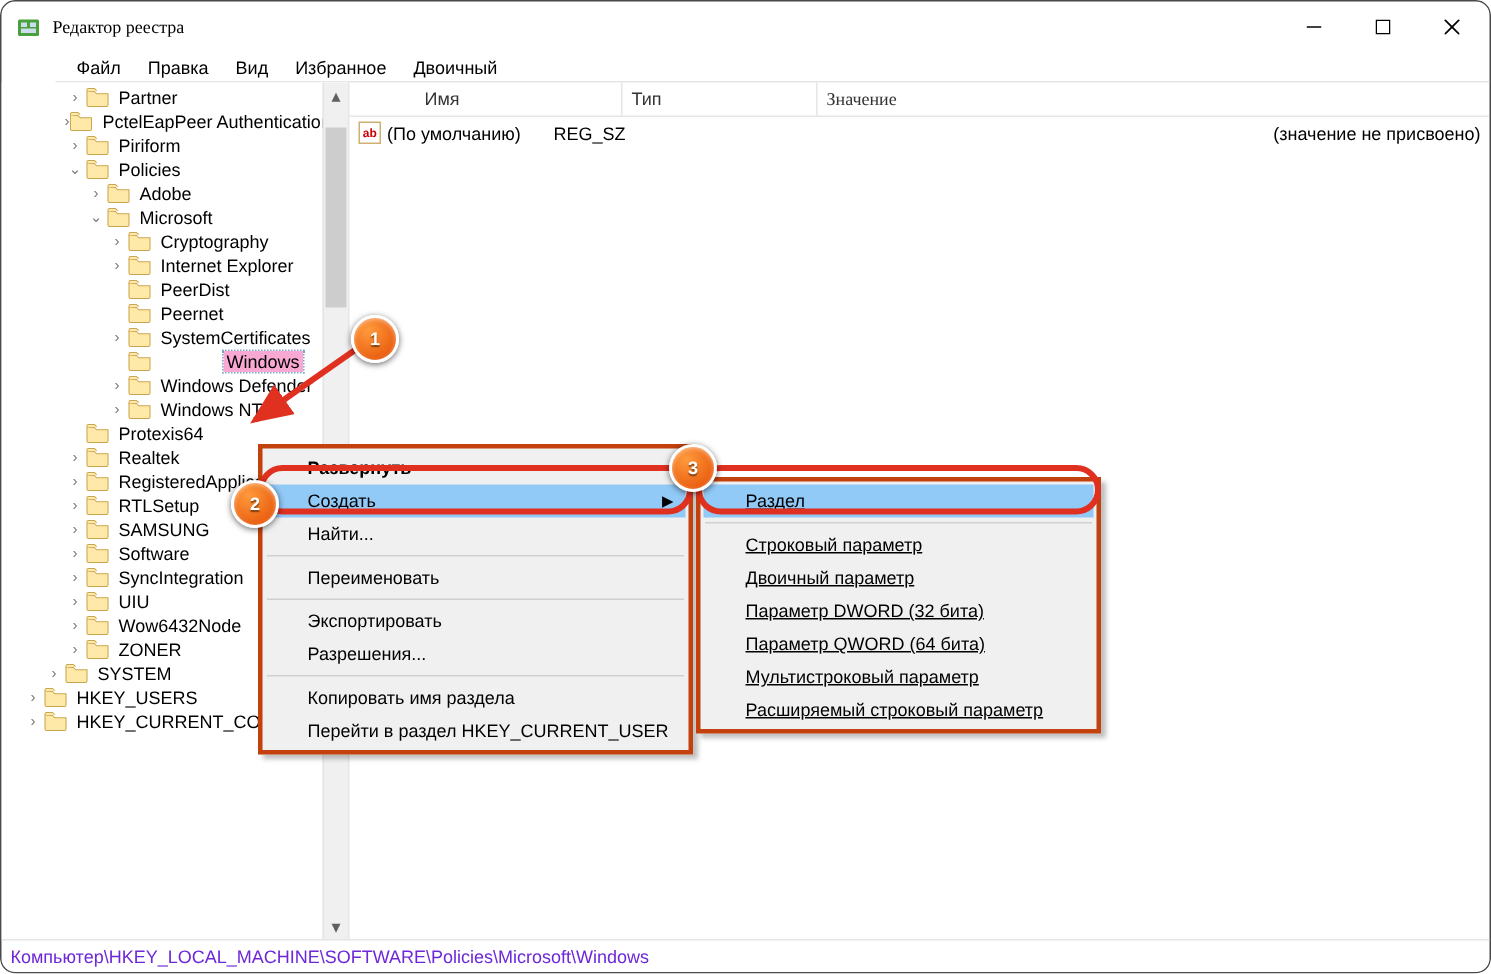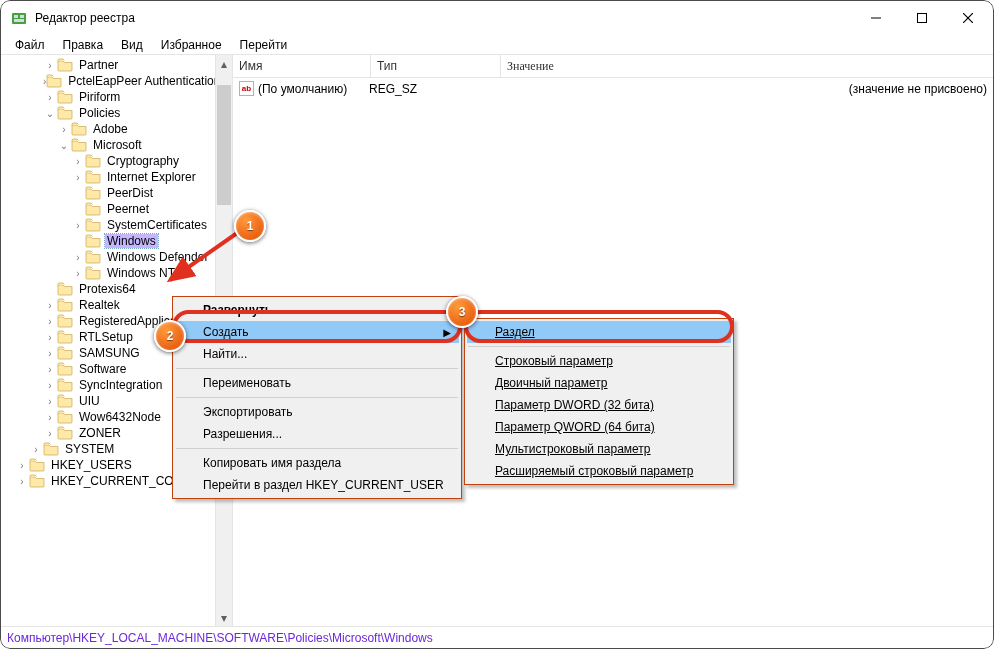--- a/index.html
+++ b/index.html
@@ -1,54 +1,54 @@
 <!DOCTYPE html>
 <html><head>
 <meta charset="utf-8">
 <style>
 * { box-sizing: border-box; margin: 0; padding: 0; font-family: "Segoe UI", Tahoma, sans-serif; font-size: 12px; }
 body { background: #fff; width: 994px; height: 649px; position: relative; overflow: hidden; border-radius: 10px; }
 .window { position: absolute; inset: 0; border: 1px solid #4a4a4a; border-radius: 10px; background: #fff; display: flex; flex-direction: column; overflow: hidden;}
 .titlebar { height: 34px; display: flex; align-items: center; padding: 0 2px 0 10px; }
 .titlebar .app-icon { width: 16px; height: 16px; margin-right: 8px; }
-.titlebar .title { flex: 1; font-size: 12px; }
+.titlebar .title { flex: 1; font-size: 12px; font-family: Liberation Serif, serif; }
 .win-controls { display: flex; height: 100%; }
 .win-btn { width: 46px; display: flex; align-items: center; justify-content: center; }
 .win-btn svg { width: 10px; height: 10px; }
-.menubar { height: 20px; display: flex; align-items: center; padding: 0 6px; gap: 2px; border-bottom: 1px solid #e5e5e5;}
+.menubar { height: 20px; display: flex; align-items: center; padding: 0 6px; gap: 2px; border-bottom: 1px solid #e5e5e5; margin-left: 36px;}
 .menu-item { padding: 2px 8px; }
 .content { flex: 1; display: flex; min-height: 0; }
 .tree-pane { width: 232px; border-right: 1px solid #e5e5e5; overflow: hidden; position: relative; background:#fff;}
 .tree-scroll { position:absolute; inset:0 17px 0 0; overflow:hidden;}
 .vscroll { position:absolute; right:0; top:0; bottom:0; width:17px; background:#f0f0f0; border-left:1px solid #e5e5e5;}
 .vscroll .thumb{ position:absolute; left:1px; right:1px; top:30px; height:120px; background:#cdcdcd;}
 .vscroll .arr{position:absolute;left:0;right:0;height:17px;display:flex;align-items:center;justify-content:center;color:#606060;}
 .vscroll .up{top:0;} .vscroll .down{bottom:0;}
 .tree { padding: 2px 0; white-space: nowrap; }
 .tree-row { display: flex; align-items: center; height: 16px; }
 .tw { width:14px; display:inline-flex; justify-content:center; color:#7a7a7a; font-size:10px;}
 .folder { width:16px; height:14px; margin-right:4px; display:inline-block; vertical-align:middle;}
 .folder svg{width:16px;height:14px;}
 .tree-row .lbl { padding: 0 2px; }
-.tree-row.selected .lbl { background:#c4b5fd; outline:1px dotted #7aa7c7; }
+.tree-row.selected .lbl { background:#f9a8d4; outline:1px dotted #7aa7c7;margin-left:44px; }
 .list-pane { flex:1; overflow:hidden; }
 .list-header { display:flex; height:23px; border-bottom:1px solid #e5e5e5; align-items:center; }
 .list-header .col { padding:0 6px; border-right:1px solid #e5e5e5; height:100%; display:flex; align-items:center; color:#333;}
 .list-header .col:last-child{border-right:none;}
-.col-name{width:138px;} .col-type{width:130px;} .col-value{flex:1;font-family:Liberation Serif, serif;}
+.col-name{width:138px;margin-left:44px;} .col-type{width:130px;} .col-value{flex:1;font-family:Liberation Serif, serif;}
 .list-body { padding:2px 0;}
 .list-row { display:flex; align-items:center; height:17px;}
 .list-row .cell{ padding:0 6px; }
 .list-row .c-name{width:130px; display:flex; align-items:center; gap:4px;}
 .list-row .c-type{width:130px;}
 .list-row .c-value{flex:1;text-align:right;}
 .ab-icon{width:15px;height:15px;border:1px solid #d0b070;background:#fff;display:inline-flex;align-items:center;justify-content:center;font-size:8px;font-weight:bold;color:#c00;line-height:1;}
 .statusbar { height:22px; border-top:1px solid #e5e5e5; display:flex; align-items:center; padding:0 6px; color:#6d28d9;}
 
-.ctx { position:absolute; background:#f0f0f0; border:1px solid #c2410c; box-shadow:3px 3px 3px rgba(0,0,0,.25); padding:2px; z-index:50;}
+.ctx { position:absolute; background:#f0f0f0; border:3px solid #c2410c; box-shadow:3px 3px 3px rgba(0,0,0,.25); padding:2px; z-index:50;}
 .ctx-item { height:22px; display:flex; align-items:center; padding:0 30px 0 28px; position:relative; white-space:nowrap;}
 .ctx-item.bold{font-weight:bold;}
 .ctx-item.hl{ background:#91c9f7;}
 .ctx-item .arrow{ position:absolute; right:8px; font-size:10px;}
 .ctx-sep{ height:1px; background:#d0d0d0; margin:3px 1px;}
 
 .badge { position:absolute; width:32px; height:32px; border-radius:50%; background:radial-gradient(circle at 35% 30%, #ff9a3c, #e24a00); border:2px solid #fff; box-shadow:0 1px 4px rgba(0,0,0,.6), inset 0 1px 3px rgba(255,255,255,.5); display:flex; align-items:center; justify-content:center; color:#fff; font-weight:bold; font-size:17px; z-index:120; text-shadow:0 1px 1px rgba(0,0,0,.5);}
 .ring { position:absolute; border:4px solid #e03020; border-radius:22px; z-index:110; pointer-events:none;}
 .arrow-svg{position:absolute;z-index:115;pointer-events:none;}
 </style>
@@ -84,21 +84,21 @@
           </svg>
         </div>
     </div>
   </div>
 
   <div class="menubar">
     <span class="menu-item">Файл</span>
     <span class="menu-item">Правка</span>
     <span class="menu-item">Вид</span>
     <span class="menu-item">Избранное</span>
-    <span class="menu-item">Перейти</span>
+    <span class="menu-item">Двоичный</span>
   </div>
 
   <div class="content">
     <div class="tree-pane">
       <div class="tree-scroll">
         <div class="tree" id="tree">
             <div class="tree-row" style="padding-left: 42px;">
               <span class="tw">›</span>
               <span class="folder"><svg viewBox="0 0 16 14">
                   <path d="M1 3 h5 l1.5 1.5 H15 V12 a1 1 0 0 1 -1 1 H2 a1 1 0 0 1 -1 -1 Z" fill="#ffe9a8" stroke="#caa64e" stroke-width="0.7"></path>

